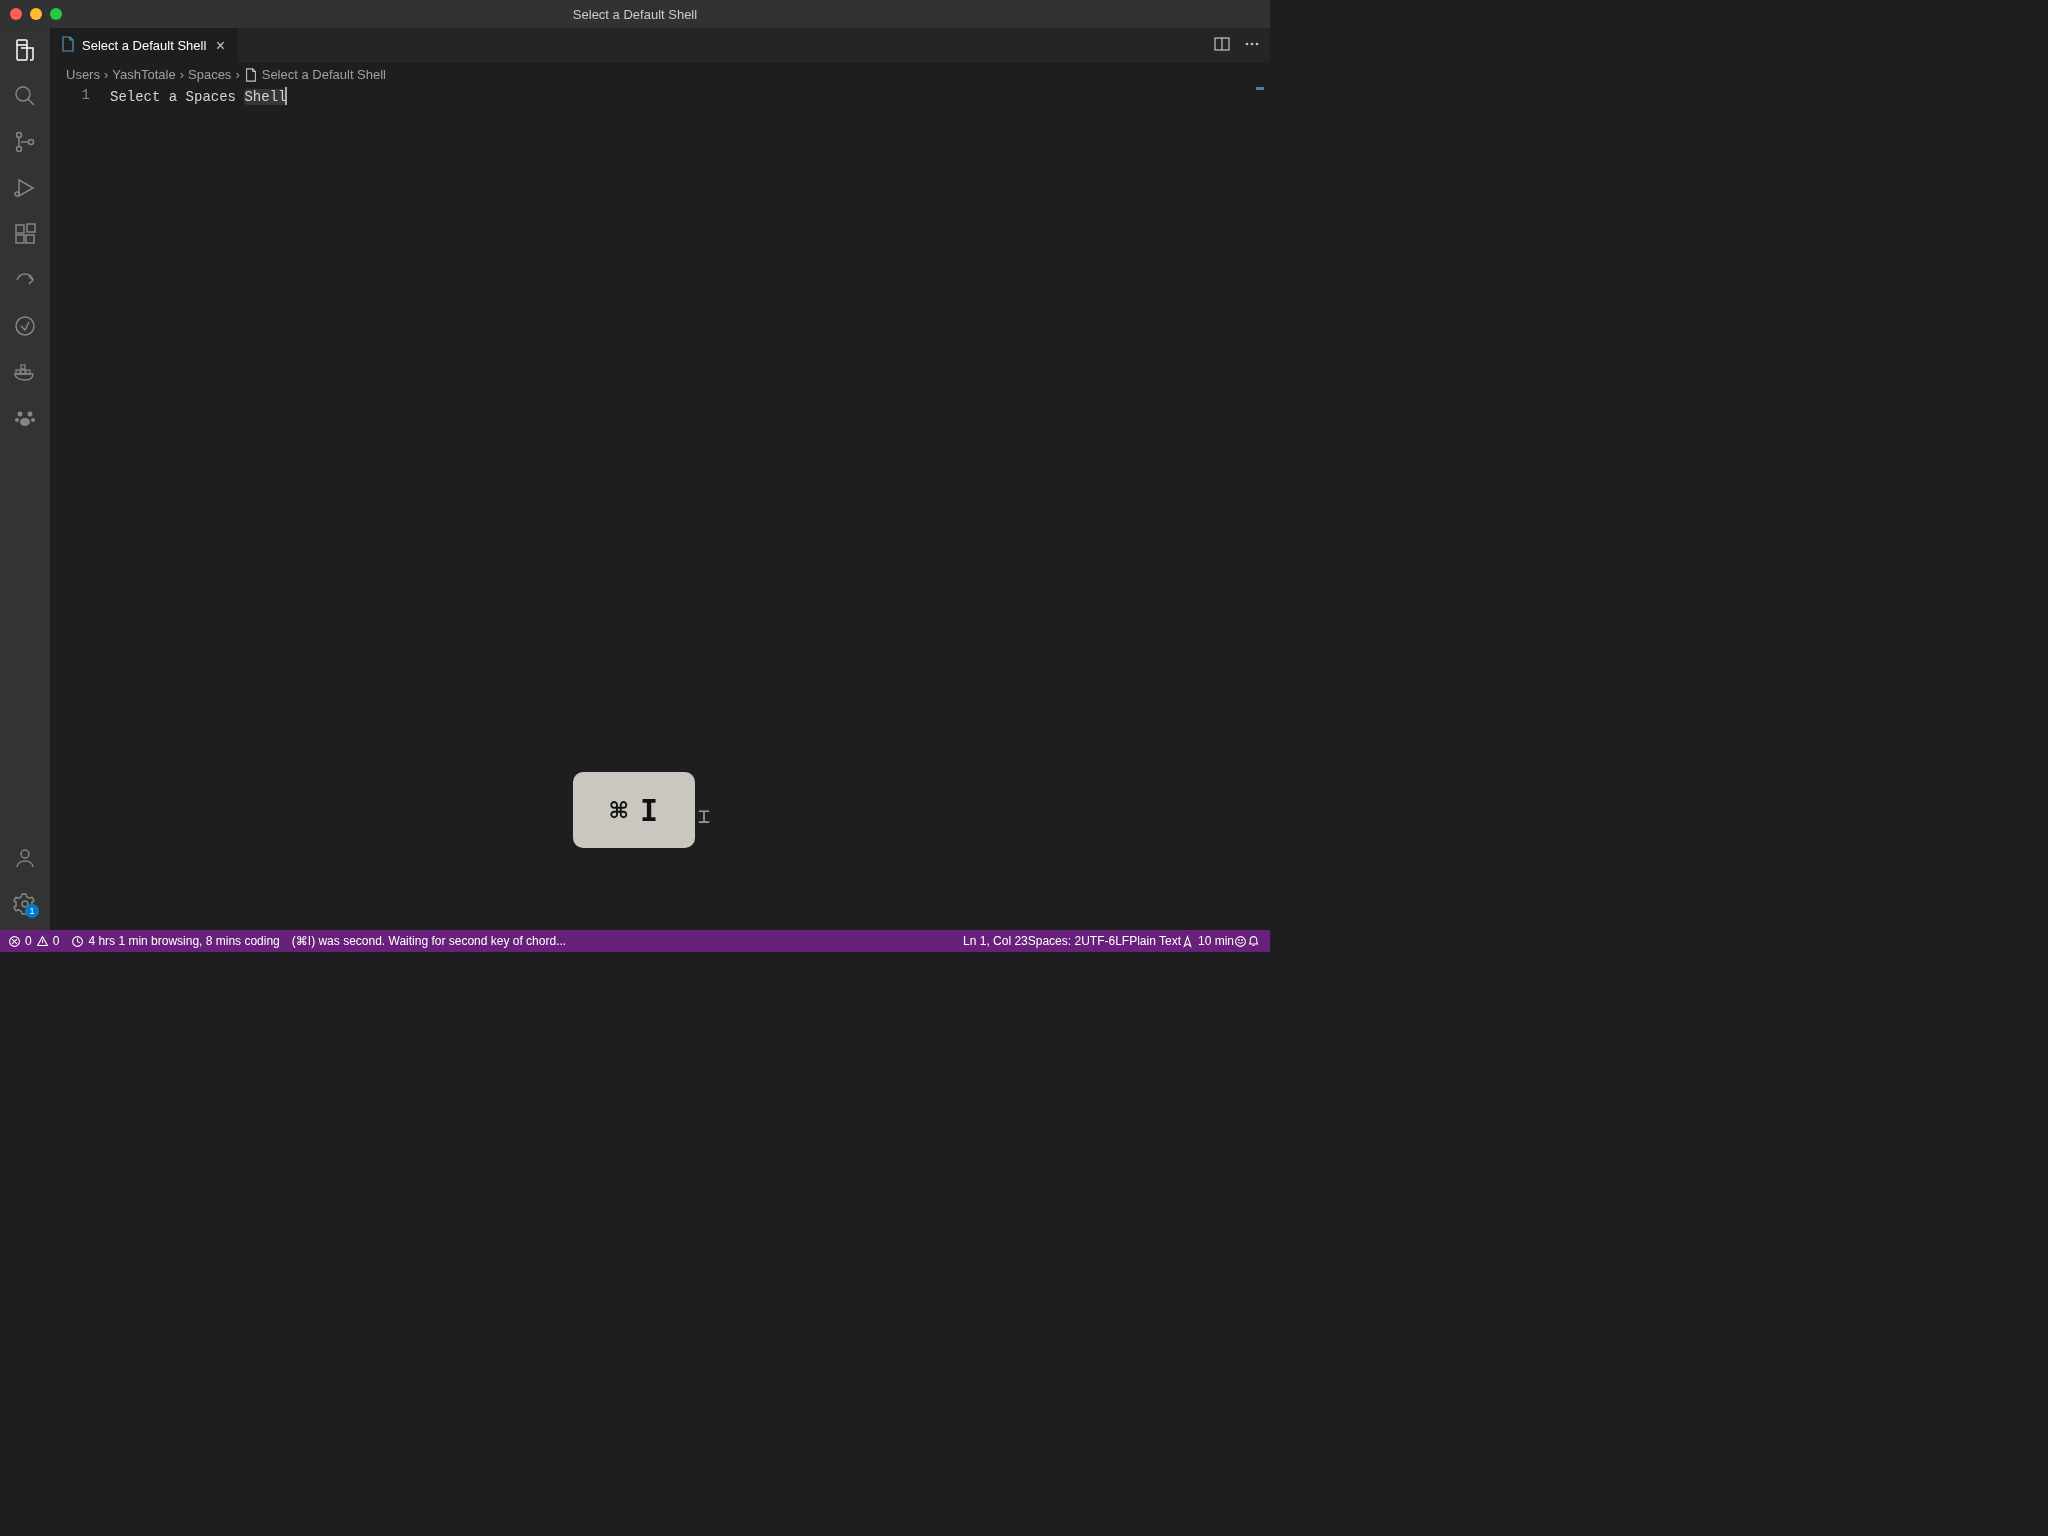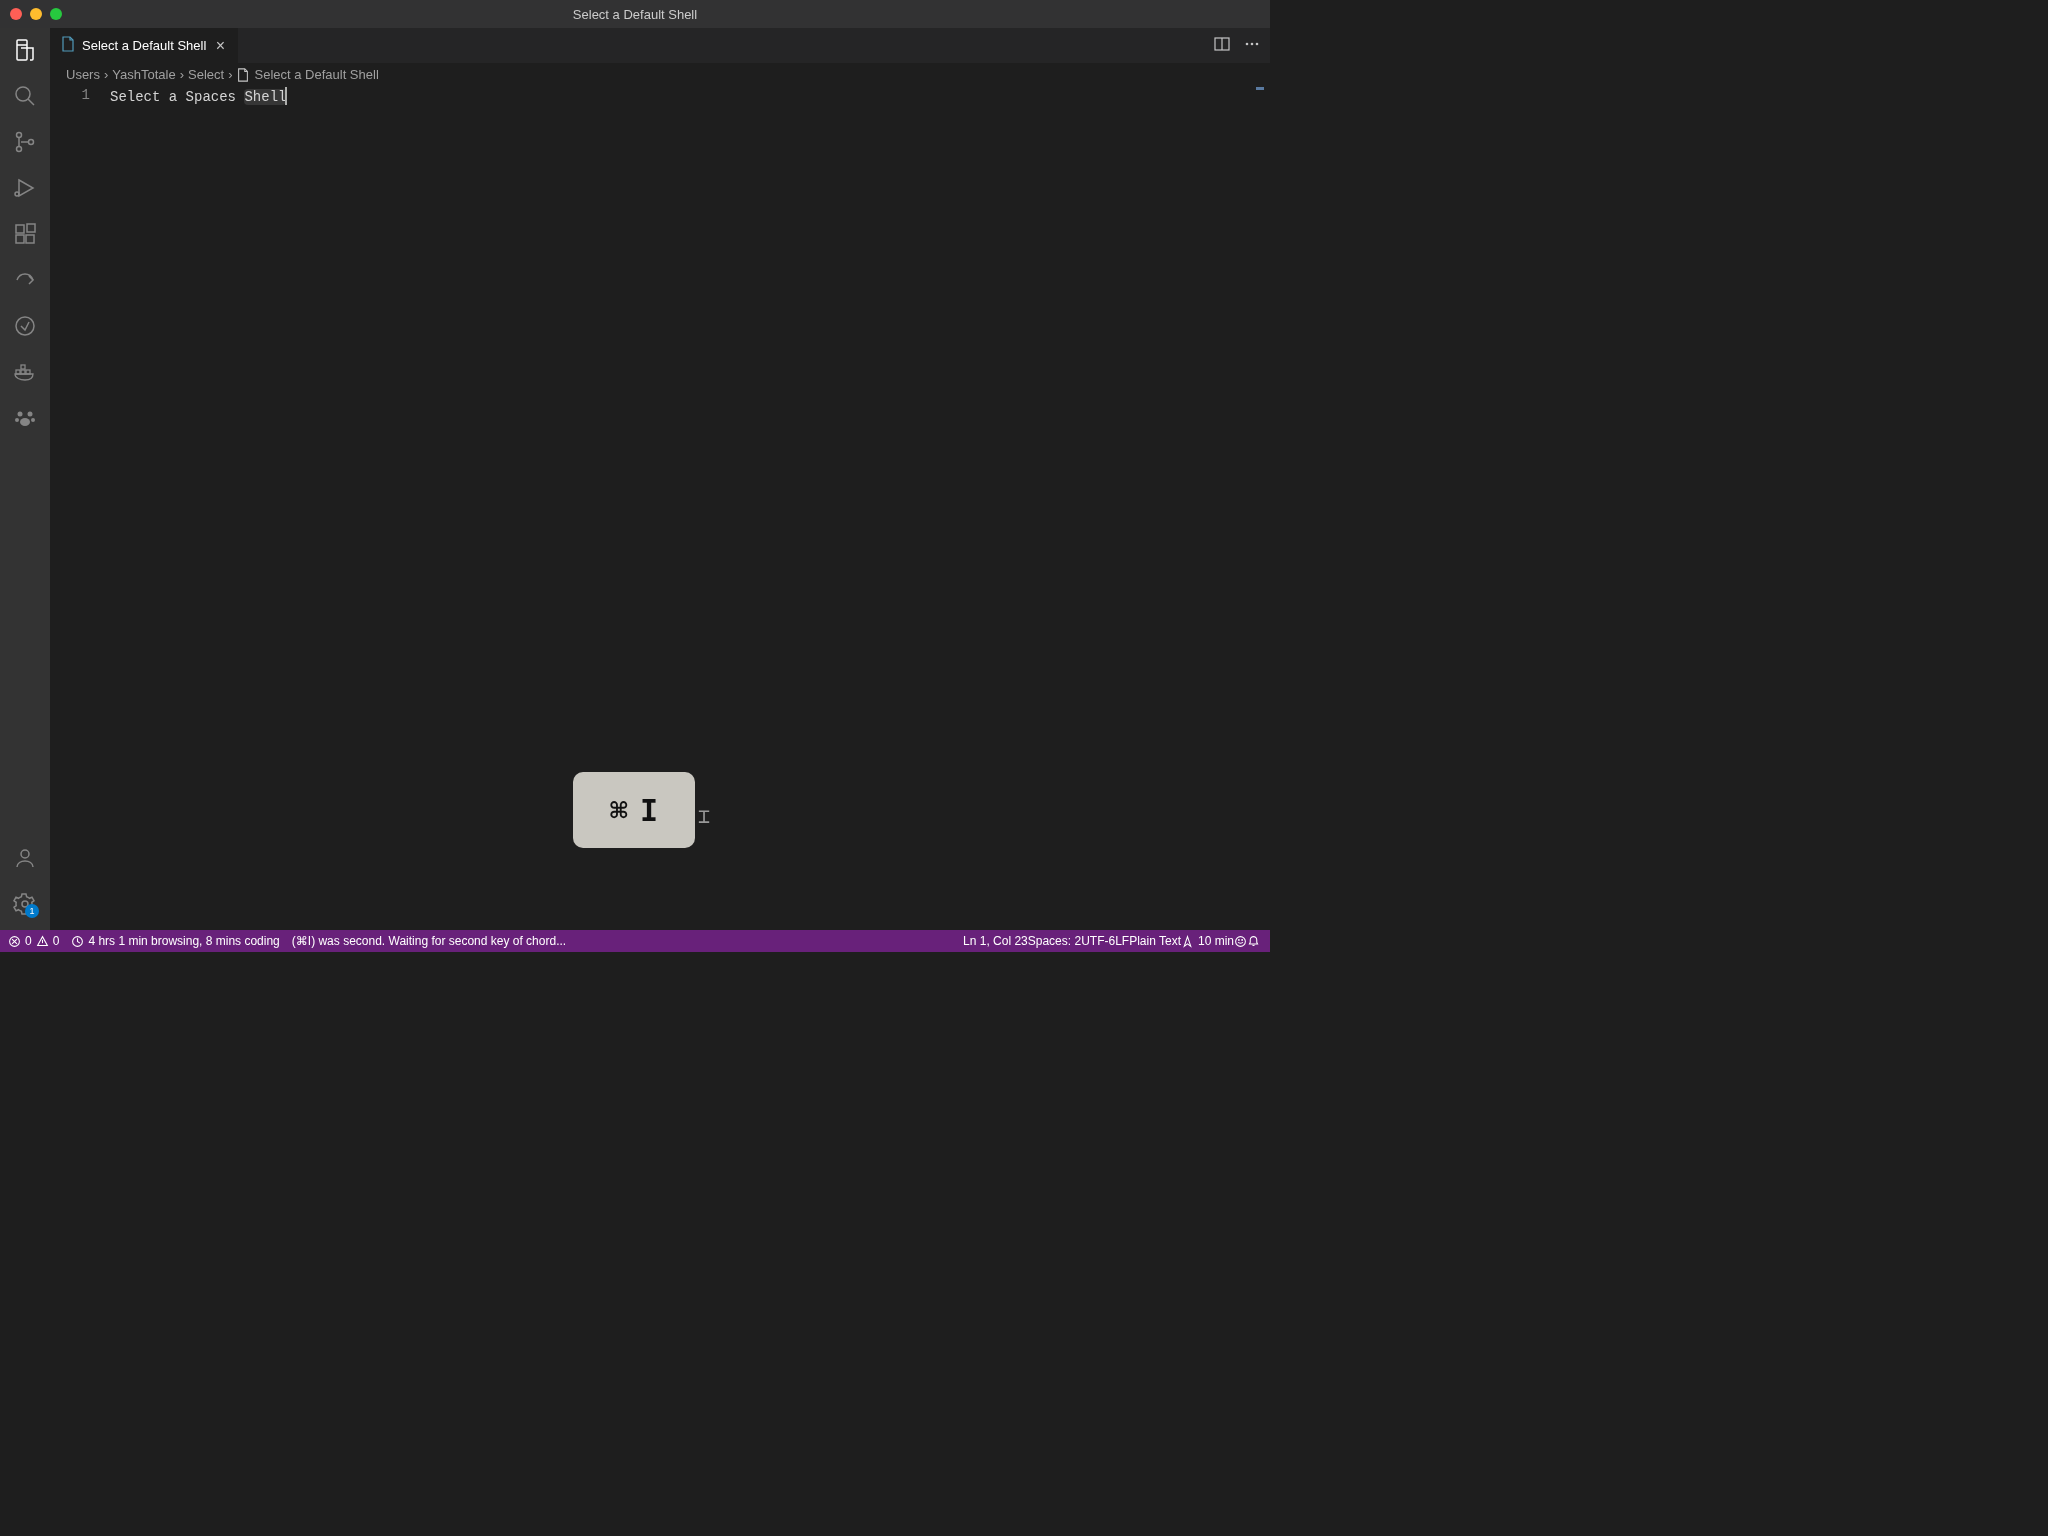--- a/index.html
+++ b/index.html
@@ -366,21 +366,21 @@
             </svg>
         </span>
       </div>
     </div>
 
     <div class="breadcrumbs">
       <span>Users</span>
       <span class="bc-sep">›</span>
       <span>YashTotale</span>
       <span class="bc-sep">›</span>
-      <span>Select</span>
+      <span>Spaces</span>
       <span class="bc-sep">›</span>
       <span class="bc-file-icon">
         <svg viewBox="0 0 16 16" fill="none" stroke="#c5c5c5" stroke-width="1.2">
             <path d="M3 1h7l3 3v11H3V1z"></path>
             <path d="M10 1v3h3"></path>
           </svg>
       </span>
       <span>Select a Default Shell</span>
     </div>
 

